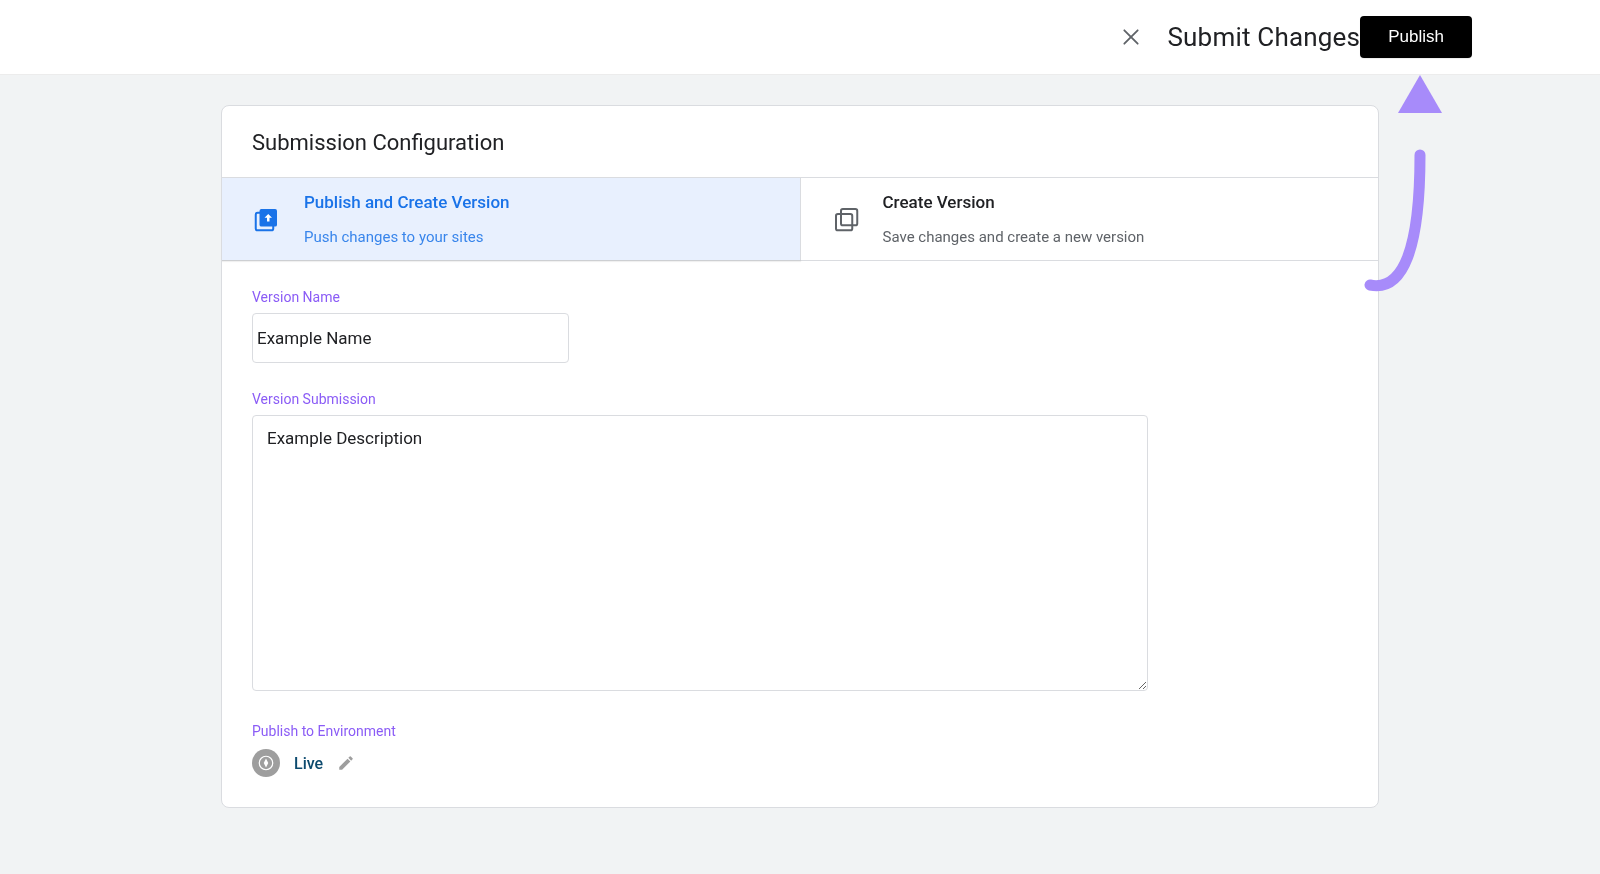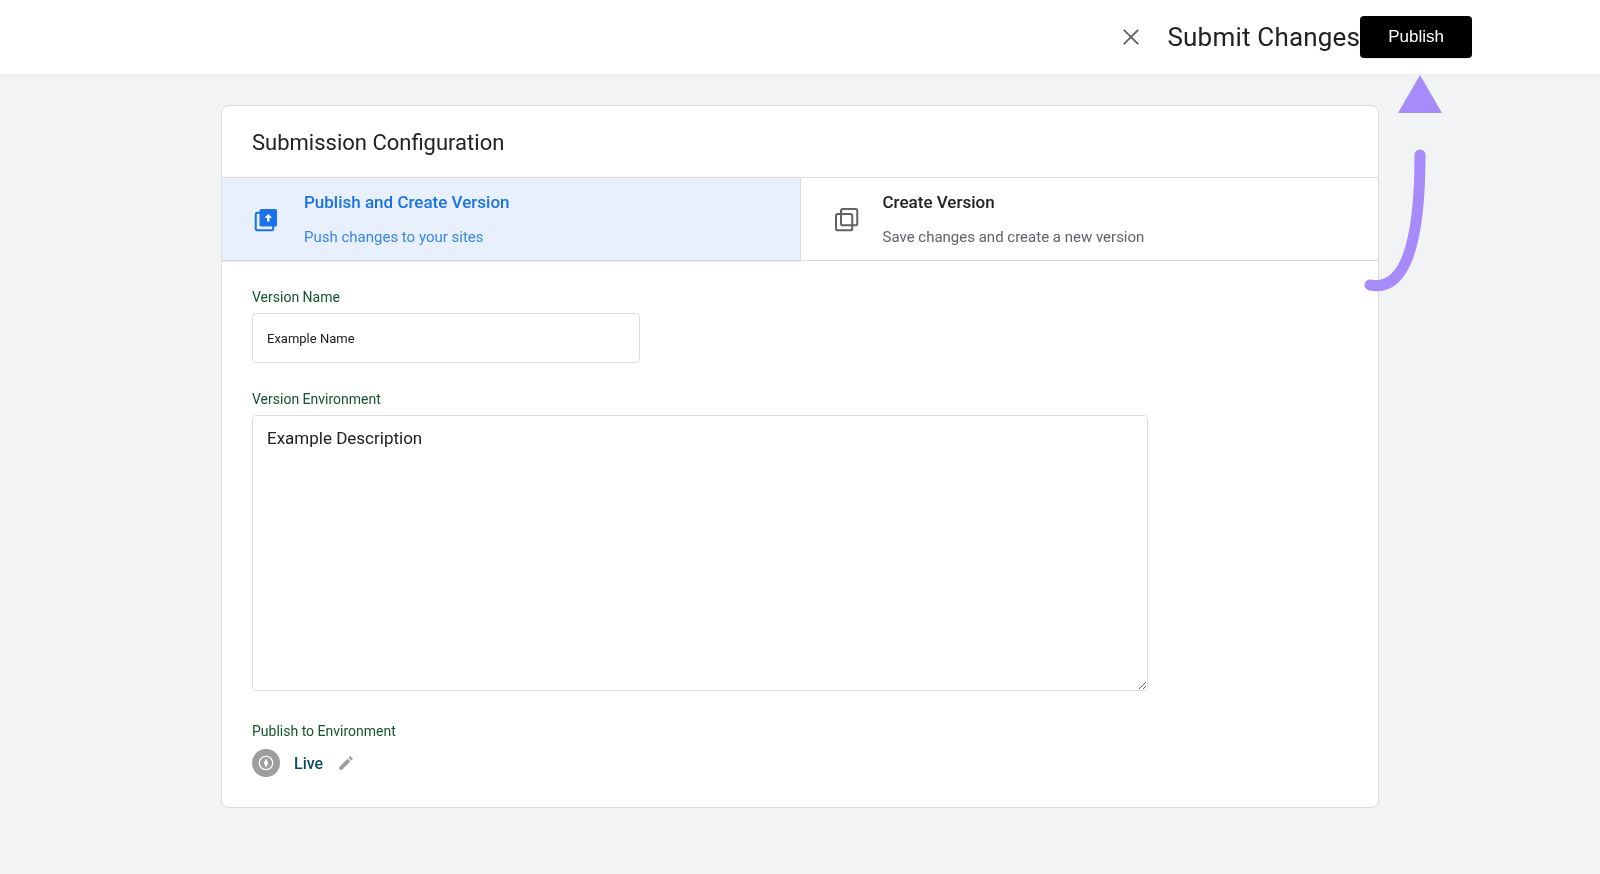--- a/index.html
+++ b/index.html
@@ -101,30 +101,30 @@
     font-size: 15px;
     color: #5f6368;
   }
   .option.selected .option-desc { color: #1a73e8; opacity: 0.85; }
 
   .form-area {
     padding: 28px 30px 30px 30px;
   }
   .field-label {
     font-size: 14px;
-    color: #14532d;
+    color: #8b5cf6;
     margin-bottom: 8px;
   }
   .text-input {
-    width: 388px;
+    width: 317px;
     height: 50px;
     border: 1px solid #dadce0;
     border-radius: 4px;
-    font-size: 13px;
-    padding: 0 14px;
+    font-size: 17px;
+    padding: 0 4px;
     color: #202124;
     font-family: inherit;
     outline: none;
   }
   .textarea-input {
     width: 896px;
     height: 276px;
     border: 1px solid #dadce0;
     border-radius: 4px;
     font-size: 17px;
@@ -212,21 +212,21 @@
     </div>
 
     <div class="form-area">
 
       <div class="field-block">
         <div class="field-label">Version Name</div>
         <input class="text-input" type="text" value="Example Name" style="">
       </div>
 
       <div class="field-block">
-        <div class="field-label">Version Environment</div>
+        <div class="field-label">Version Submission</div>
         <textarea class="textarea-input" style="">Example Description</textarea>
       </div>
 
       <div class="env-section">
         <div class="field-label">Publish to Environment</div>
         <div class="env-row">
           <div class="compass-icon">
             <svg width="18" height="18" viewBox="0 0 24 24">
               <circle cx="12" cy="12" r="9" fill="none" stroke="#fff" stroke-width="1.6"></circle>
               <polygon points="12,6 15,12 12,18 9,12" fill="#fff"></polygon>

